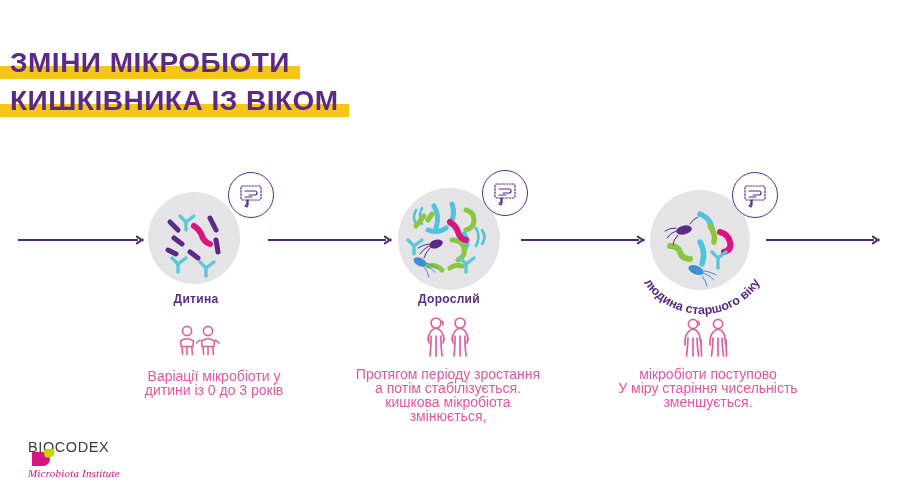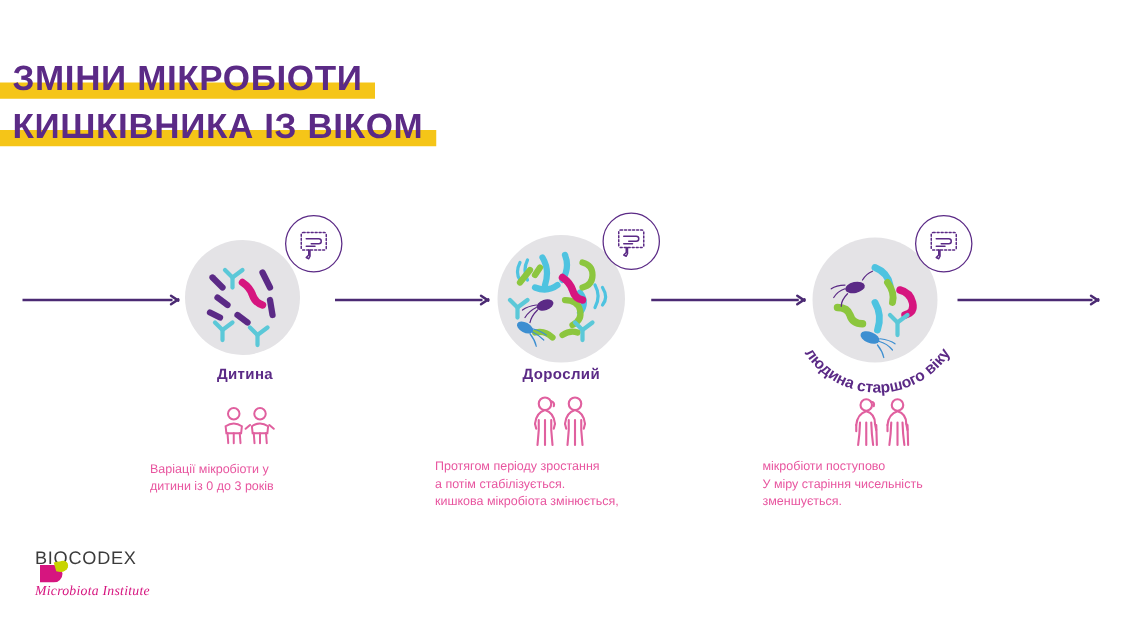--- a/index.html
+++ b/index.html
@@ -62,22 +62,22 @@
   .curve-label text{
     font-family:"Liberation Sans","DejaVu Sans",sans-serif;
     font-weight:bold;fill:#5b2a86;
   }
 
   
   .people{position:absolute;}
 
   
   .caption{
-    position:absolute;
-    color:#e8559f;font-size:10px;line-height:14px;
+    position:absolute;text-align:center;
+    color:#e8559f;font-size:14px;line-height:14px;
   }
 
   
   .logo{position:absolute;left:28px;top:440px;}
   .logo-word{
     font-size:14.5px;letter-spacing:.6px;color:#3b3b3b;
     font-family:"Liberation Sans","DejaVu Sans",sans-serif;
     line-height:15px;
   }
   .logo-sub{

